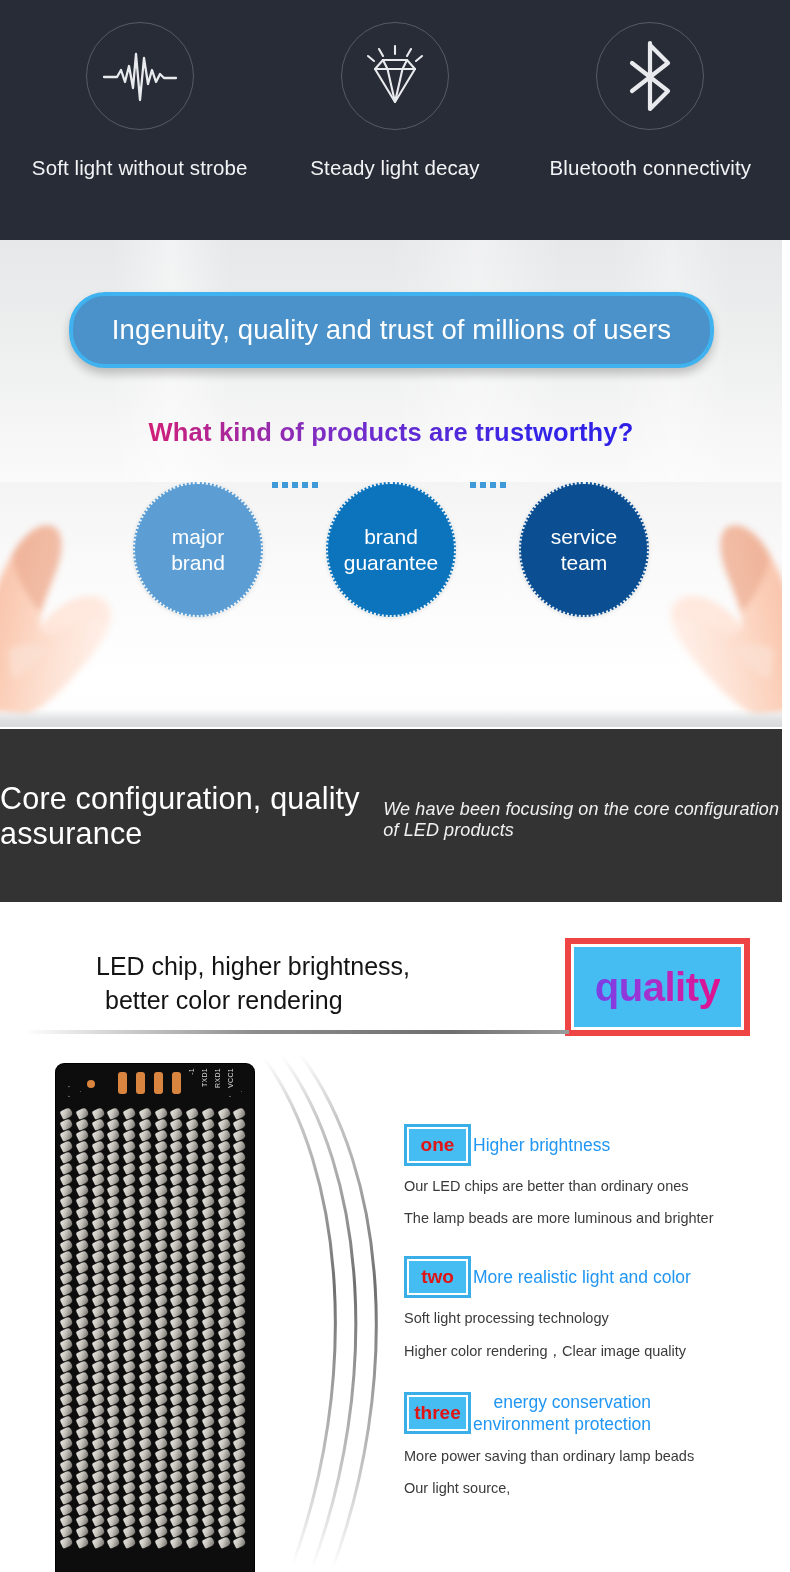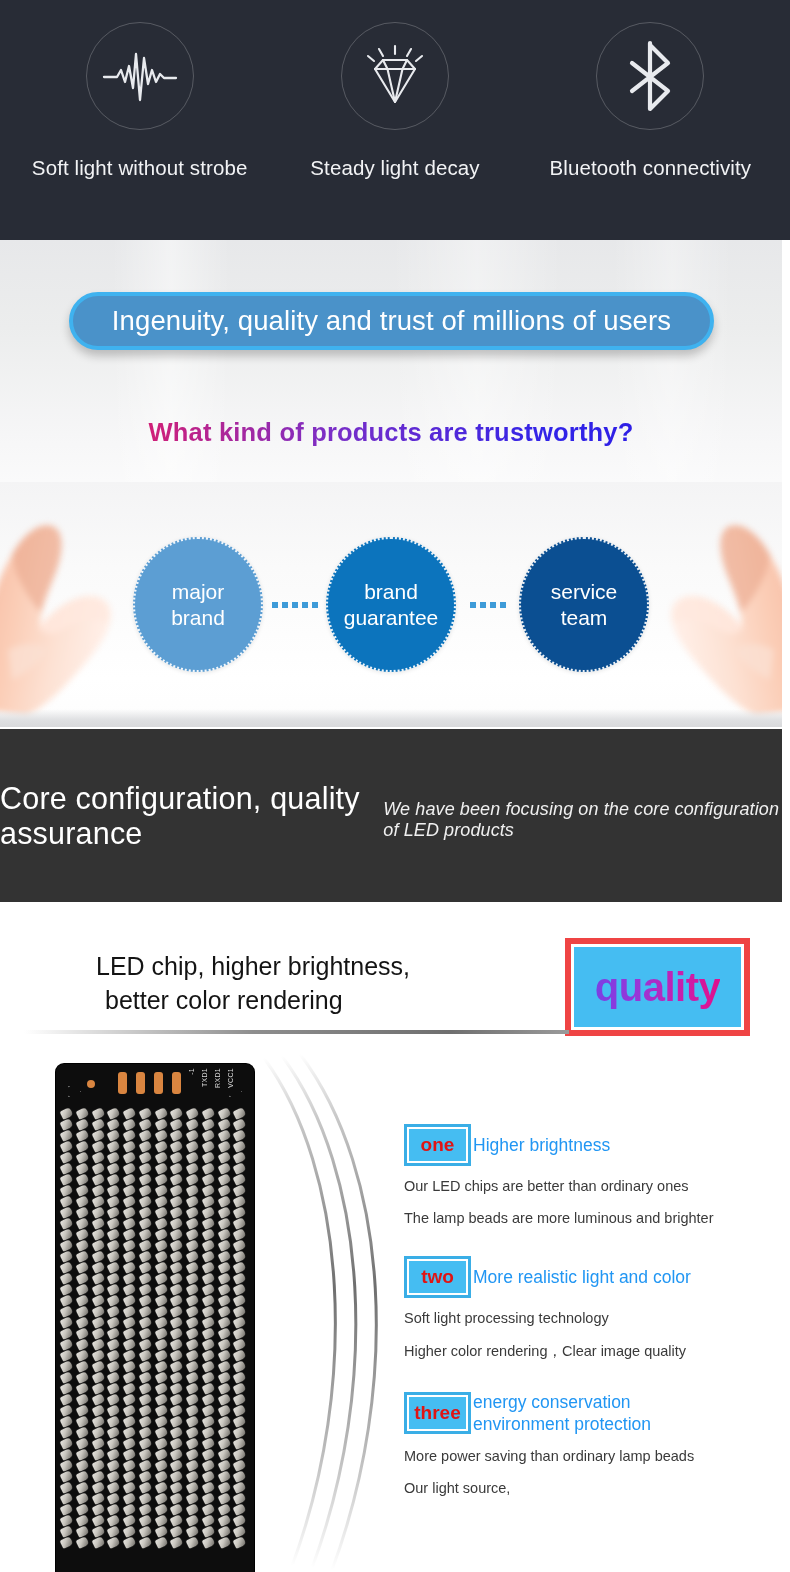--- a/index.html
+++ b/index.html
@@ -40,21 +40,21 @@
     background:linear-gradient(180deg,#e7e8ea 0%,#eceded 18%,#f7f7f8 42%,#ffffff 62%,#fbfbfb 100%);
     overflow:hidden;
   }
   
   .streak{ position:absolute; top:0; height:100%; opacity:.55; }
   .streak.a{ left:112px; width:118px; background:linear-gradient(90deg,rgba(255,255,255,0) 0%,rgba(255,255,255,.85) 50%,rgba(255,255,255,0) 100%); }
   .streak.b{ left:392px; width:170px; background:linear-gradient(90deg,rgba(255,255,255,0) 0%,rgba(255,255,255,.7) 50%,rgba(255,255,255,0) 100%); }
   .streak.c{ left:612px; width:120px; background:linear-gradient(90deg,rgba(255,255,255,0) 0%,rgba(255,255,255,.6) 50%,rgba(255,255,255,0) 100%); }
 
   .pill{
-    position:absolute; left:69px; top:52px; width:645px; height:58px;
+    position:absolute; left:69px; top:52px; width:645px; height:76px;
     border-radius:36px; background:#4a92c9;
     border:4px solid #3fb2ef;
     box-shadow:0 6px 10px rgba(0,0,0,.22);
     display:flex; align-items:center; justify-content:center;
   }
   .pill-text{
     color:#ffffff; font-size:27.5px; letter-spacing:.1px; white-space:nowrap;
     font-family:"Liberation Sans", sans-serif;
   }
 
@@ -79,21 +79,21 @@
   .hand.left{ left:-22px; }
   .hand.right{ right:-22px; transform:scaleX(-1); }
   .hand svg{ display:block; width:100%; height:100%; }
   .hands-floor{
     position:absolute; left:0; bottom:0; width:100%; height:18px;
     background:linear-gradient(180deg,rgba(225,226,228,0) 0%,#dfe0e2 60%,#d8d9db 100%);
   }
 
   .circles{
     position:absolute; left:0; top:0; width:782px; height:245px;
-    display:flex; align-items:center; justify-content:center; gap:4px;
+    display:flex; align-items:flex-start; justify-content:center; gap:4px;
   }
   .circ{
     width:130px; height:135px; border-radius:50%;
     border:2px dotted rgba(255,255,255,.92);
     display:flex; flex-direction:column; align-items:center; justify-content:center;
     color:#fff; line-height:1.22; text-align:center;
     font-size:21px; font-family:"Liberation Sans", sans-serif;
     box-shadow:0 1px 4px rgba(0,0,0,.10);
     flex:0 0 auto;
   }
@@ -204,21 +204,21 @@
     display:flex; align-items:center; justify-content:center;
   }
   .num-text{
     color:#e01414; font-size:19px; font-weight:bold;
     font-family:"Liberation Sans", sans-serif;
   }
   .fitem-title{
     color:#2196f3; font-size:17.5px; line-height:1.28;
     font-family:"Liberation Sans", sans-serif;
   }
-  .fitem-title span{ display:block; }
+  .fitem-title span{ display:block;text-align:right; }
   .fitem-lines{ margin-top:12px; }
   .fline{
     color:#3a3a3a; font-size:14.5px; margin-bottom:16px;
     font-family:"Liberation Sans", sans-serif;
   }
   .fline:last-child{ margin-bottom:0; }
 </style>
 </head>
 <body>
 

